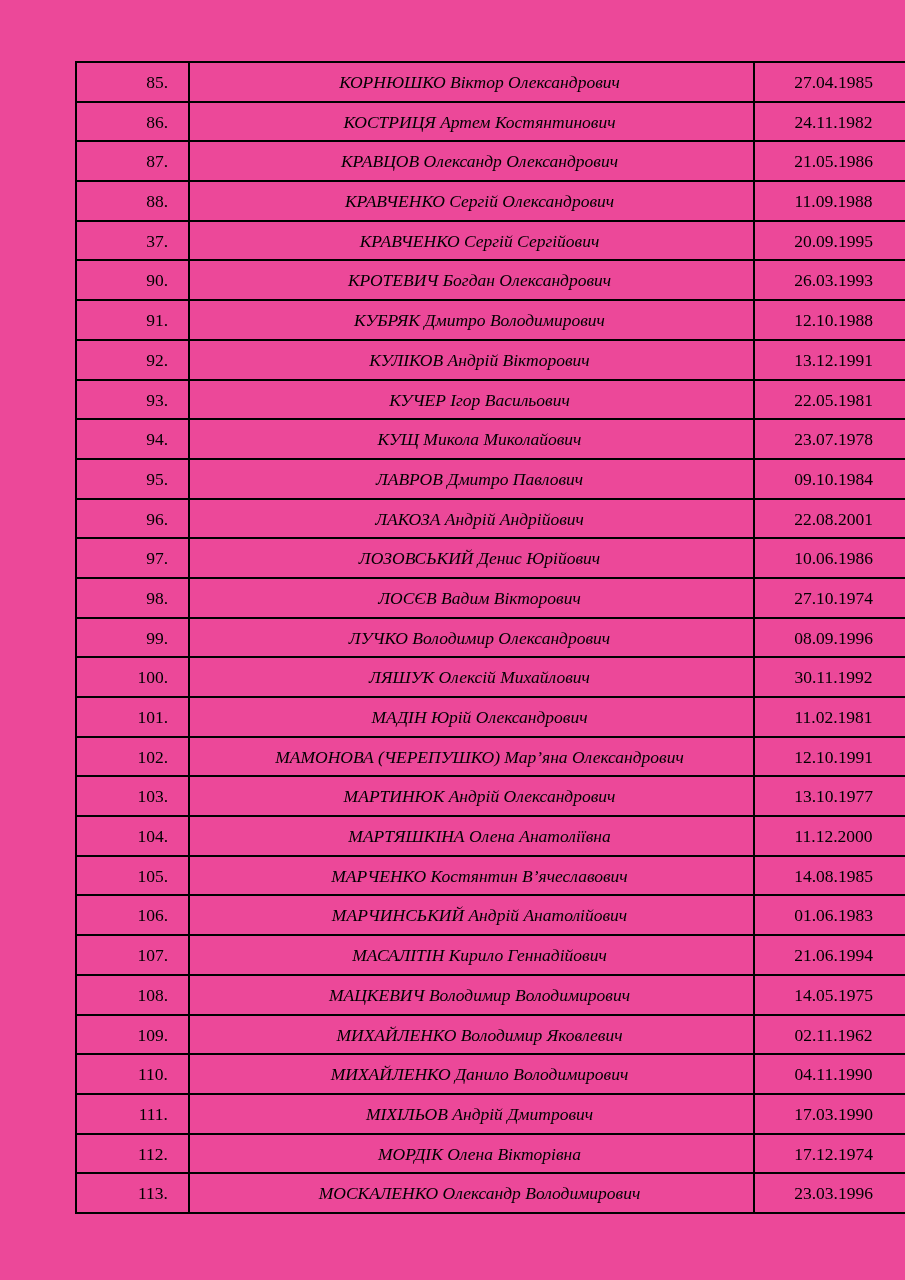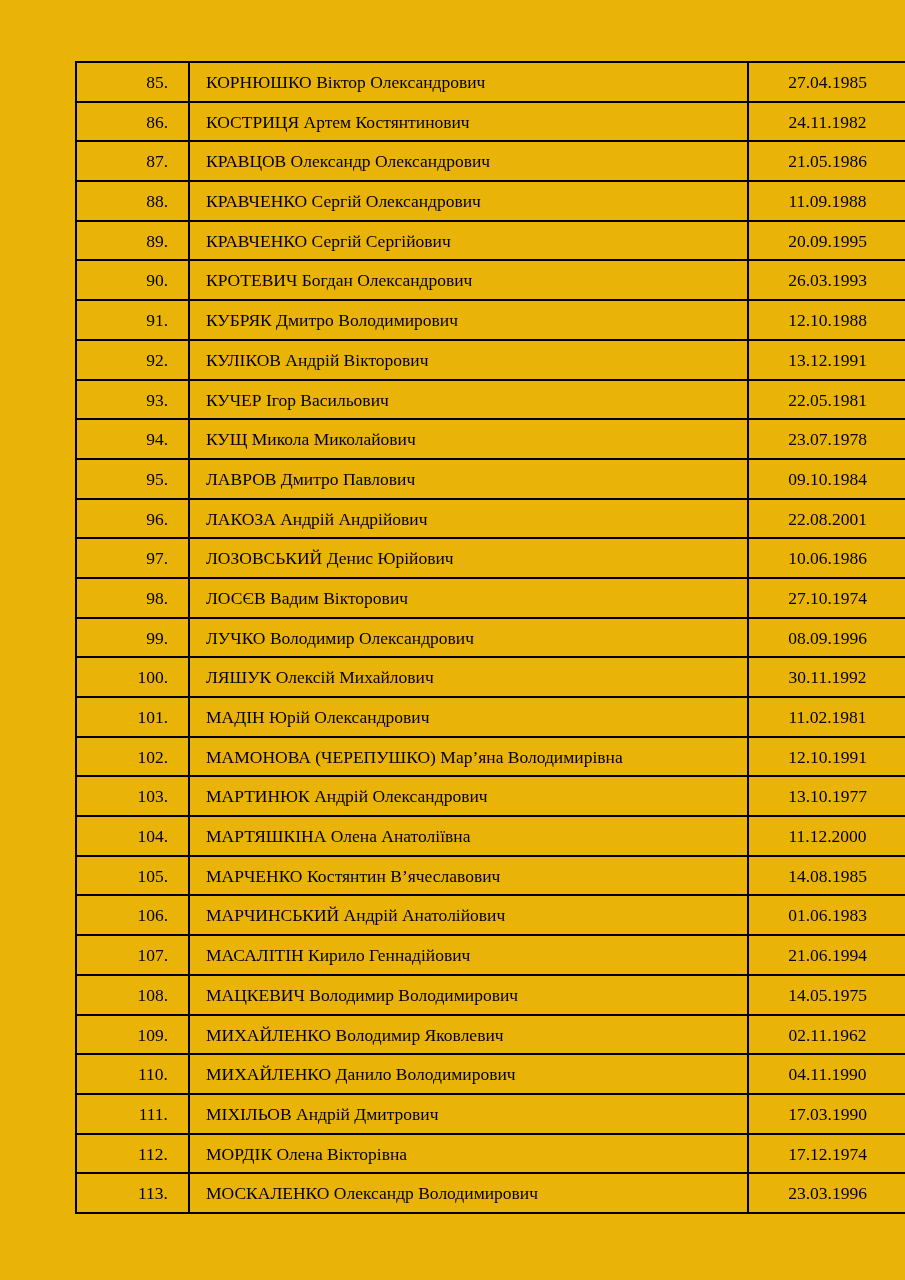--- a/index.html
+++ b/index.html
@@ -6,21 +6,21 @@
     margin: 0;
     padding: 0;
     background: #ffffff;
     font-family: "Liberation Serif", "DejaVu Serif", serif;
     color: #000000;
   }
   .page {
     position: relative;
     width: 905px;
     height: 1280px;
-    background: #eab308;
+    background: #ec4899;
     overflow: hidden;
   }
   table.persons {
     position: absolute;
     left: 75px;
     top: 61px;
     width: 780px;
     border-collapse: collapse;
     table-layout: fixed;
     font-size: 17.5px;
@@ -37,23 +37,24 @@
   table.persons tr {
     height: 39.7px;
   }
   td.col-num {
     width: 90px;
     text-align: right;
     padding-right: 20px;
   }
   td.col-name {
     width: 535px;
-    text-align: left;
-    padding-left: 16px;
+    text-align: center;
+    padding-left: 22px;
     padding-right: 6px;
+    font-style: italic;
   }
   td.col-date {
     width: 155px;
     text-align: center;
   }
 </style>
 </head>
 <body>
 
 <div class="page">
@@ -77,21 +78,21 @@
     <td class="col-date">21.05.1986</td>
   </tr>
 
   <tr>
     <td class="col-num">88.</td>
     <td class="col-name">КРАВЧЕНКО Сергій Олександрович</td>
     <td class="col-date">11.09.1988</td>
   </tr>
 
   <tr>
-    <td class="col-num">89.</td>
+    <td class="col-num">37.</td>
     <td class="col-name">КРАВЧЕНКО Сергій Сергійович</td>
     <td class="col-date">20.09.1995</td>
   </tr>
 
   <tr>
     <td class="col-num">90.</td>
     <td class="col-name">КРОТЕВИЧ Богдан Олександрович</td>
     <td class="col-date">26.03.1993</td>
   </tr>
 
@@ -156,21 +157,21 @@
   </tr>
 
   <tr>
     <td class="col-num">101.</td>
     <td class="col-name">МАДІН Юрій Олександрович</td>
     <td class="col-date">11.02.1981</td>
   </tr>
 
   <tr>
     <td class="col-num">102.</td>
-    <td class="col-name">МАМОНОВА (ЧЕРЕПУШКО) Мар’яна Володимирівна</td>
+    <td class="col-name">МАМОНОВА (ЧЕРЕПУШКО) Мар’яна Олександрович</td>
     <td class="col-date">12.10.1991</td>
   </tr>
 
   <tr>
     <td class="col-num">103.</td>
     <td class="col-name">МАРТИНЮК Андрій Олександрович</td>
     <td class="col-date">13.10.1977</td>
   </tr>
 
   <tr>

